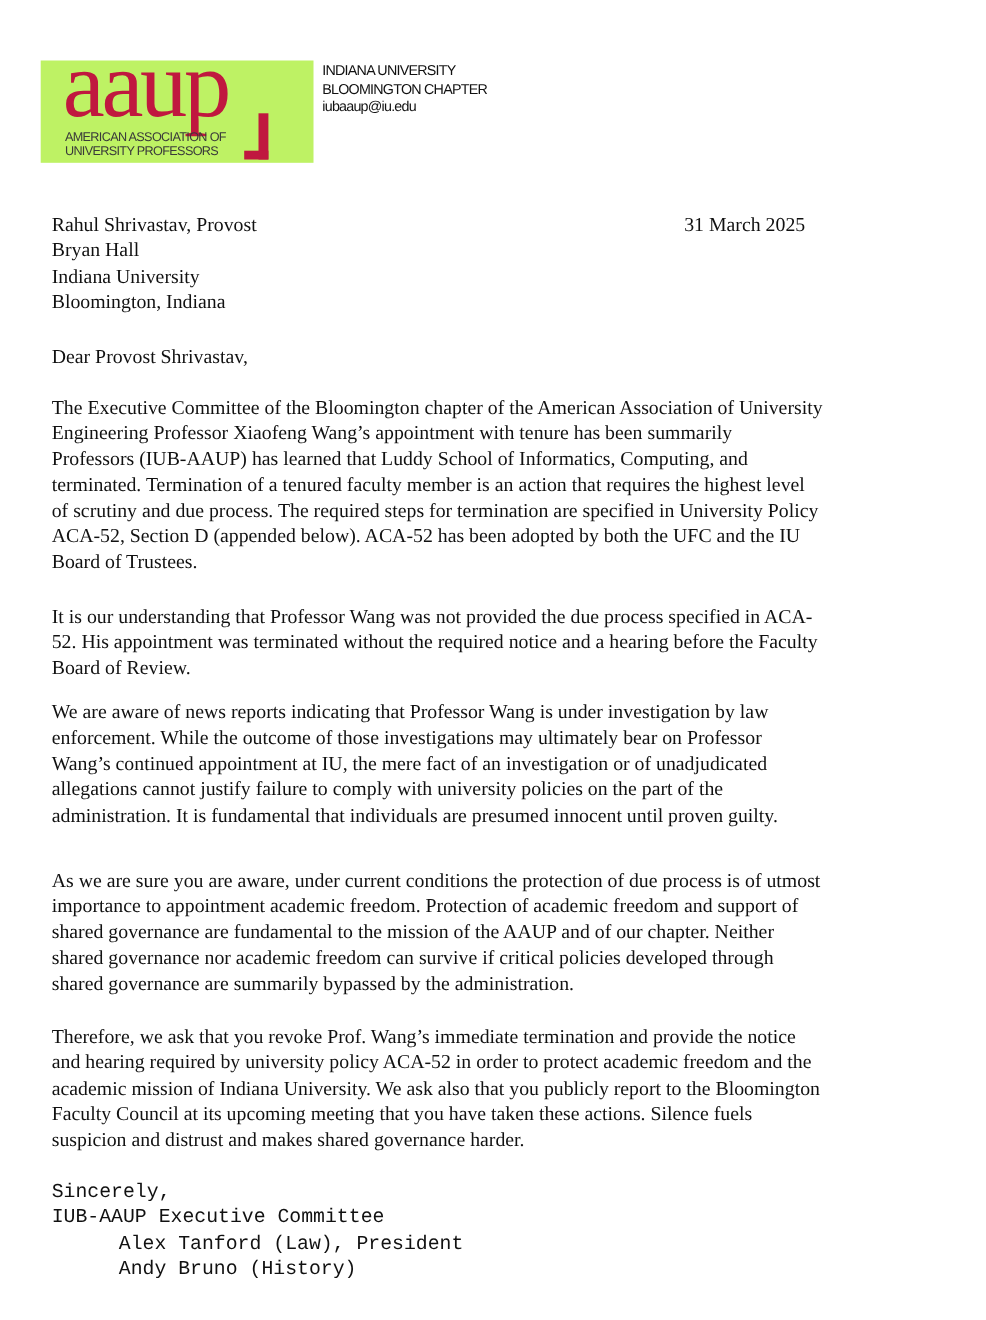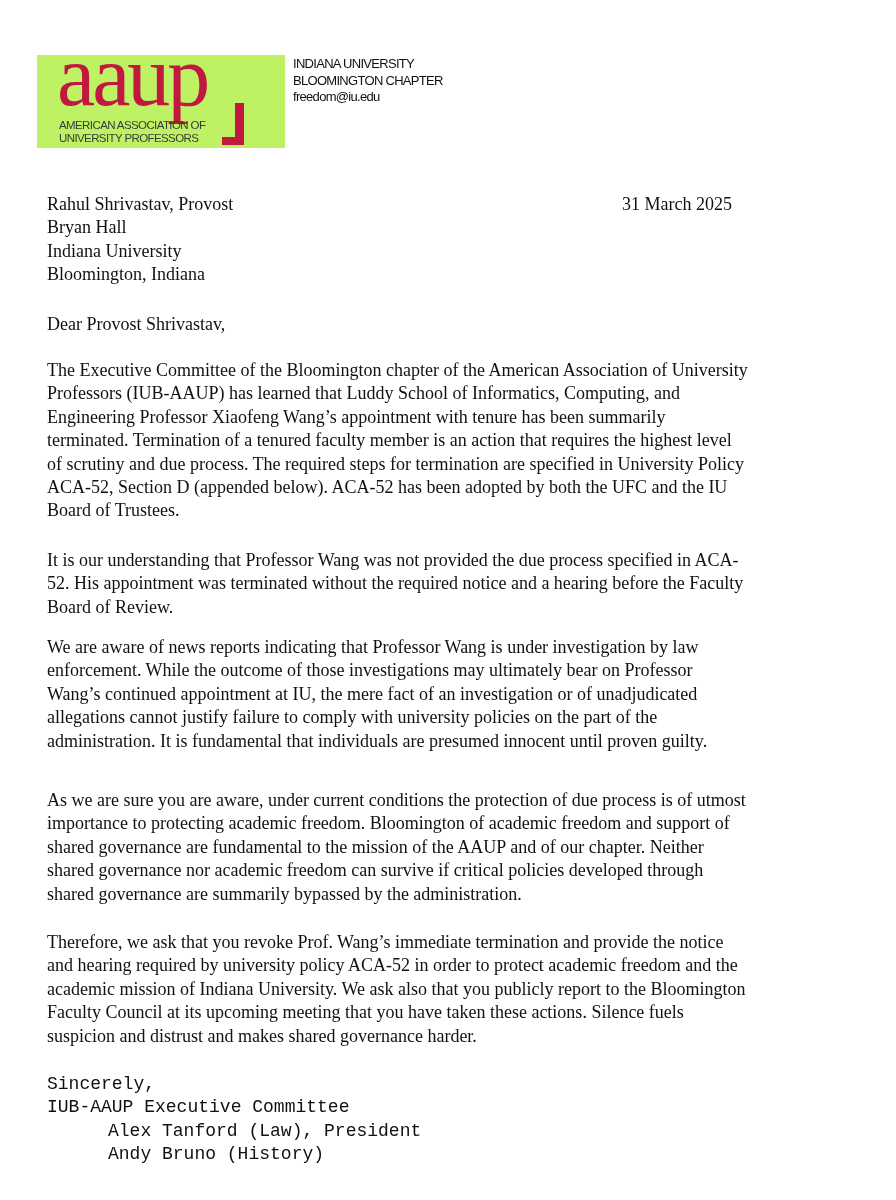--- a/index.html
+++ b/index.html
@@ -126,38 +126,38 @@
   <div class="logo-p-bar"></div>
   <div class="logo-sub">
     <div>AMERICAN ASSOCIATION OF</div>
     <div>UNIVERSITY PROFESSORS</div>
   </div>
 </div>
 
 <div class="letterhead-info">
   <div>INDIANA UNIVERSITY</div>
   <div>BLOOMINGTON CHAPTER</div>
-  <div>freedom@iu.edu</div>
+  <div>iubaaup@iu.edu</div>
 </div>
 
 <div class="address text">
   <div>Rahul Shrivastav, Provost</div>
   <div>Bryan Hall</div>
   <div>Indiana University</div>
   <div>Bloomington, Indiana</div>
 </div>
 
 <div class="date text">31 March 2025</div>
 
 <div class="salutation text">Dear Provost Shrivastav,</div>
 
 <div class="para p1 text">
   <div>The Executive Committee of the Bloomington chapter of the American Association of University</div>
+  <div>Engineering Professor Xiaofeng Wang’s appointment with tenure has been summarily</div>
   <div>Professors (IUB-AAUP) has learned that Luddy School of Informatics, Computing, and</div>
-  <div>Engineering Professor Xiaofeng Wang’s appointment with tenure has been summarily</div>
   <div>terminated. Termination of a tenured faculty member is an action that requires the highest level</div>
   <div>of scrutiny and due process. The required steps for termination are specified in University Policy</div>
   <div>ACA-52, Section D (appended below). ACA-52 has been adopted by both the UFC and the IU</div>
   <div>Board of Trustees.</div>
 </div>
 
 <div class="para p2 text">
   <div>It is our understanding that Professor Wang was not provided the due process specified in ACA-</div>
   <div>52. His appointment was terminated without the required notice and a hearing before the Faculty</div>
   <div>Board of Review.</div>
@@ -166,21 +166,21 @@
 <div class="para p3 text">
   <div>We are aware of news reports indicating that Professor Wang is under investigation by law</div>
   <div>enforcement. While the outcome of those investigations may ultimately bear on Professor</div>
   <div>Wang’s continued appointment at IU, the mere fact of an investigation or of unadjudicated</div>
   <div>allegations cannot justify failure to comply with university policies on the part of the</div>
   <div>administration. It is fundamental that individuals are presumed innocent until proven guilty.</div>
 </div>
 
 <div class="para p4 text">
   <div>As we are sure you are aware, under current conditions the protection of due process is of utmost</div>
-  <div>importance to protecting academic freedom. Bloomington of academic freedom and support of</div>
+  <div>importance to appointment academic freedom. Protection of academic freedom and support of</div>
   <div>shared governance are fundamental to the mission of the AAUP and of our chapter. Neither</div>
   <div>shared governance nor academic freedom can survive if critical policies developed through</div>
   <div>shared governance are summarily bypassed by the administration.</div>
 </div>
 
 <div class="para p5 text">
   <div>Therefore, we ask that you revoke Prof. Wang’s immediate termination and provide the notice</div>
   <div>and hearing required by university policy ACA-52 in order to protect academic freedom and the</div>
   <div>academic mission of Indiana University. We ask also that you publicly report to the Bloomington</div>
   <div>Faculty Council at its upcoming meeting that you have taken these actions. Silence fuels</div>

